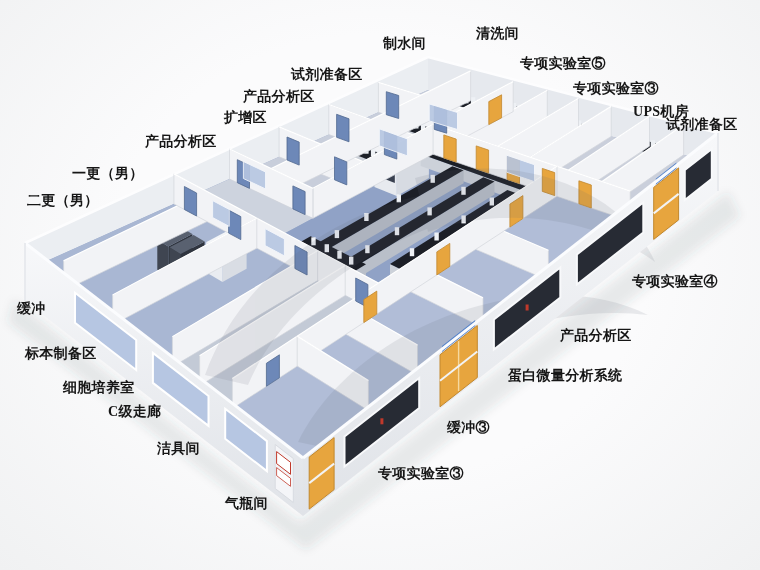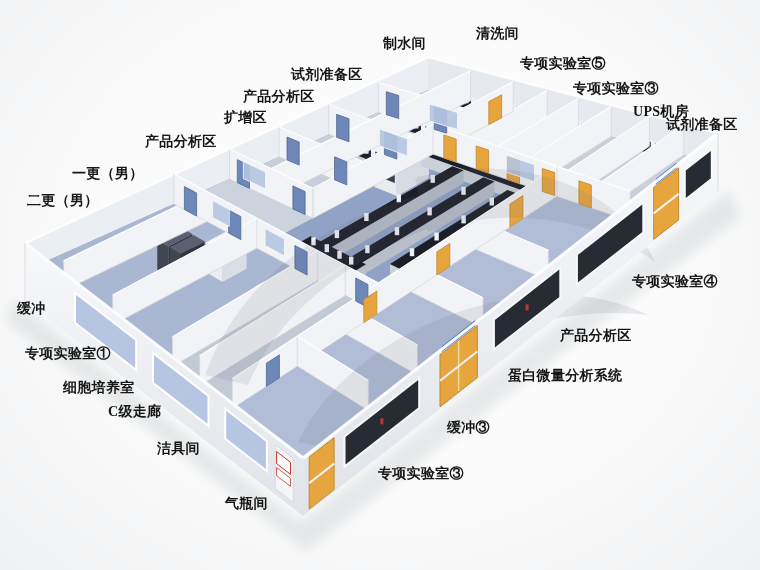--- a/index.html
+++ b/index.html
@@ -253,21 +253,21 @@
     <div class="lbl" style="left:573px;top:81px">专项实验室③</div>
     <div class="lbl" style="left:633px;top:104px">UPS机房</div>
     <div class="lbl" style="left:666px;top:117px">试剂准备区</div>
     <div class="lbl" style="left:291px;top:67px">试剂准备区</div>
     <div class="lbl" style="left:243px;top:89px">产品分析区</div>
     <div class="lbl" style="left:224px;top:110px">扩增区</div>
     <div class="lbl" style="left:145px;top:134px">产品分析区</div>
     <div class="lbl" style="left:72px;top:166px">一更（男）</div>
     <div class="lbl" style="left:27px;top:193px">二更（男）</div>
     <div class="lbl" style="left:17px;top:301px">缓冲</div>
-    <div class="lbl" style="left:25px;top:346px">专项实验室①</div>
+    <div class="lbl" style="left:25px;top:346px">标本制备区</div>
     <div class="lbl" style="left:63px;top:380px">细胞培养室</div>
     <div class="lbl" style="left:108px;top:404px">C级走廊</div>
     <div class="lbl" style="left:157px;top:441px">洁具间</div>
     <div class="lbl" style="left:225px;top:496px">气瓶间</div>
     <div class="lbl" style="left:632px;top:274px">专项实验室④</div>
     <div class="lbl" style="left:560px;top:328px">产品分析区</div>
     <div class="lbl" style="left:508px;top:368px">蛋白微量分析系统</div>
     <div class="lbl" style="left:447px;top:420px">缓冲③</div>
     <div class="lbl" style="left:378px;top:466px">专项实验室③</div>
   </div>

